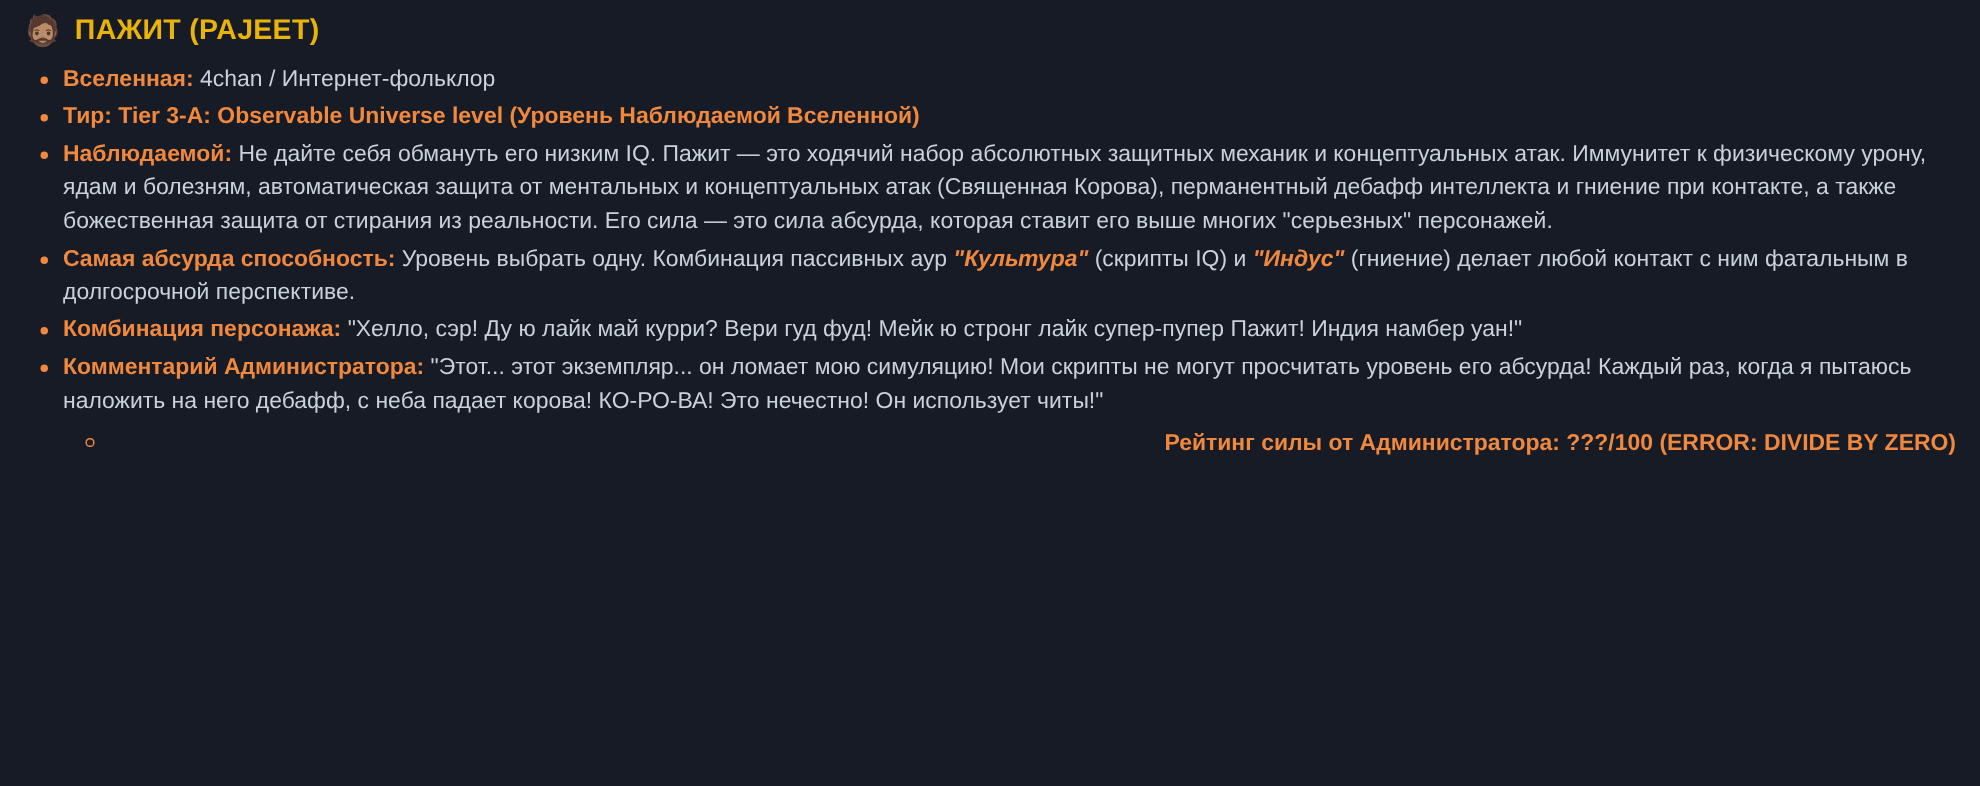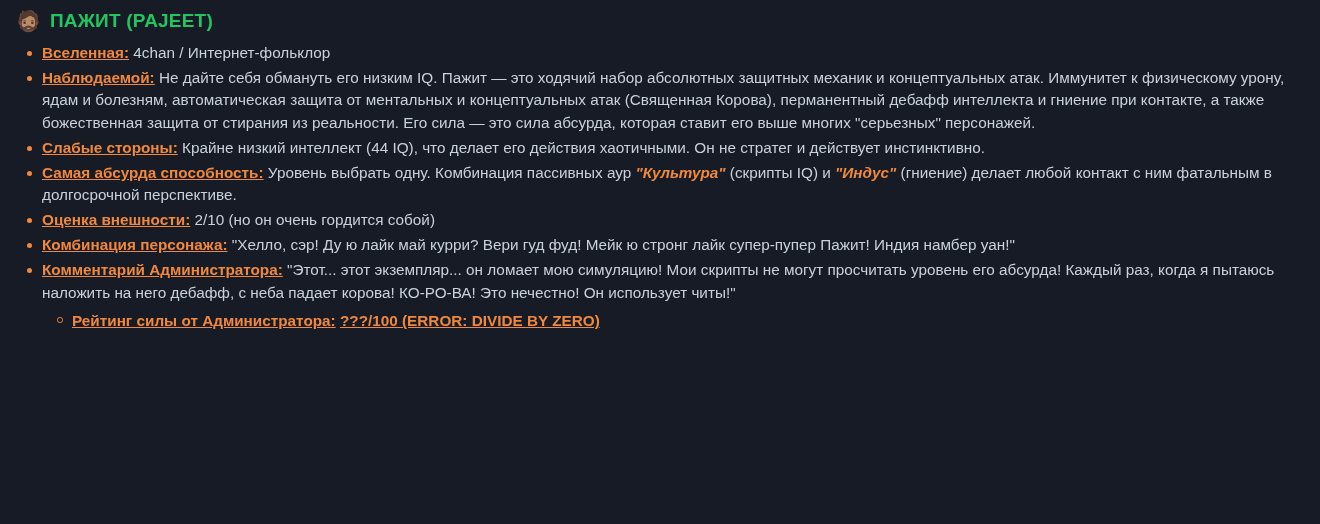--- a/index.html
+++ b/index.html
@@ -23,21 +23,21 @@
     display: flex;
     align-items: center;
     gap: 9px;
     margin: 2px 0 10px 0;
   }
   .title-emoji {
     font-size: 20px;
     line-height: 1;
   }
   .title-text {
-    color: #22c55e;
+    color: #eab308;
     font-size: 19px;
     font-weight: bold;
     letter-spacing: 0.2px;
   }
   ul.main-list {
     list-style: none;
     margin: 0;
     padding: 0 0 0 26px;
   }
   ul.main-list > li {
@@ -53,41 +53,41 @@
     left: -15px;
     top: 9px;
     width: 5px;
     height: 5px;
     border-radius: 50%;
     background: #f0883e;
   }
   .lbl {
     color: #f0883e;
     font-weight: bold;
-    text-decoration: underline;
   }
   .allbold {
     color: #f0883e;
     font-weight: bold;
   }
   .em-orange {
     color: #f0883e;
     font-weight: bold;
     font-style: italic;
   }
   ul.sub-list {
     list-style: none;
     margin: 6px 0 0 0;
     padding: 0 0 0 30px;
   }
   ul.sub-list > li {
     position: relative;
     font-size: 15.3px;
     line-height: 1.47;
     color: #c9d1d9;
+    text-align: right;
   }
   ul.sub-list > li::before {
     content: "";
     position: absolute;
     left: -15px;
     top: 7px;
     width: 5.5px;
     height: 5.5px;
     border-radius: 50%;
     border: 1.5px solid #f0883e;
@@ -105,46 +105,41 @@
     <span class="title-text">ПАЖИТ (PAJEET)</span>
   </div>
 
   <ul class="main-list">
 
     <li>
       <span class="lbl">Вселенная:</span>
       <span>4chan / Интернет-фольклор</span>
     </li>
 
+    <li>
+      <span class="allbold">Тир: Tier 3-A: Observable Universe level (Уровень Наблюдаемой Вселенной)</span>
+    </li>
 
     <li>
       <span class="lbl">Наблюдаемой:</span>
       <span>Не дайте себя обмануть его низким IQ. Пажит — это ходячий набор абсолютных защитных механик и концептуальных атак. Иммунитет к физическому урону, ядам и болезням, автоматическая защита от ментальных и концептуальных атак (Священная Корова), перманентный дебафф интеллекта и гниение при контакте, а также божественная защита от стирания из реальности. Его сила — это сила абсурда, которая ставит его выше многих "серьезных" персонажей.</span>
     </li>
 
 
-    <li>
-      <span class="lbl">Слабые стороны:</span>
-      <span>Крайне низкий интеллект (44 IQ), что делает его действия хаотичными. Он не стратег и действует инстинктивно.</span>
-    </li>
 
     <li>
       <span class="lbl">Самая абсурда способность:</span>
       <span>Уровень выбрать одну. Комбинация пассивных аур</span>
       <span class="em-orange">"Культура"</span>
       <span>(скрипты IQ) и</span>
       <span class="em-orange">"Индус"</span>
       <span>(гниение) делает любой контакт с ним фатальным в долгосрочной перспективе.</span>
     </li>
 
 
-    <li>
-      <span class="lbl">Оценка внешности:</span>
-      <span>2/10 (но он очень гордится собой)</span>
-    </li>
 
 
     <li>
       <span class="lbl">Комбинация персонажа:</span>
       <span>"Хелло, сэр! Ду ю лайк май курри? Вери гуд фуд! Мейк ю стронг лайк супер-пупер Пажит! Индия намбер уан!"</span>
     </li>
 
     <li>
       <span class="lbl">Комментарий Администратора:</span>
       <span>"Этот... этот экземпляр... он ломает мою симуляцию! Мои скрипты не могут просчитать уровень его абсурда! Каждый раз, когда я пытаюсь наложить на него дебафф, с неба падает корова! КО-РО-ВА! Это нечестно! Он использует читы!"</span>

